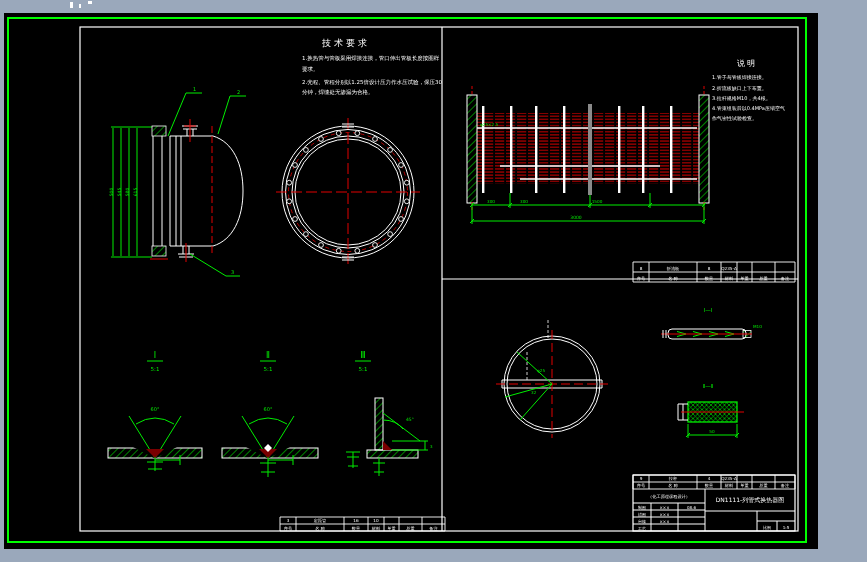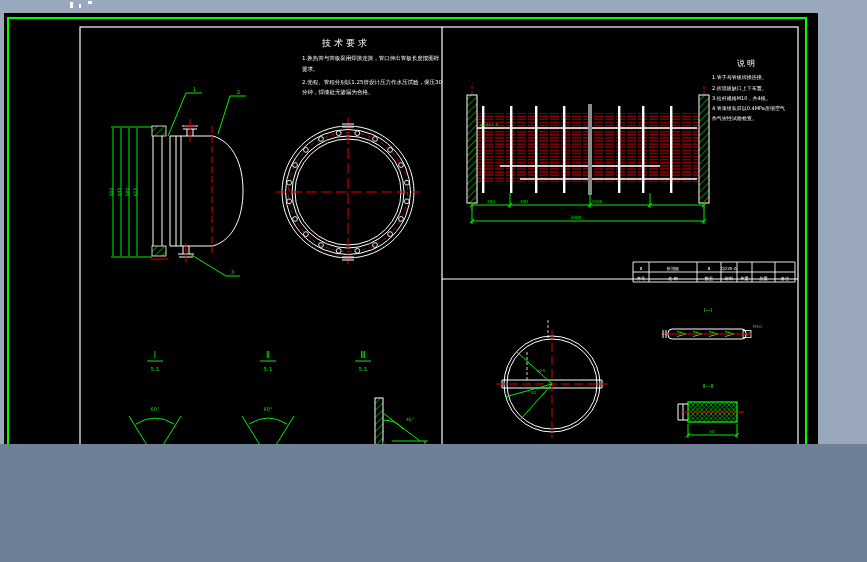--- a/index.html
+++ b/index.html
@@ -1,16 +1,16 @@
 <!DOCTYPE html>
 <html><head>
 <meta charset="utf-8">
 <style>
   html,body{margin:0;padding:0;background:#6f7f95;}
-  .stage{position:relative;width:867px;height:444px;background:#9aa8bb;overflow:hidden;}
+  .stage{position:relative;width:867px;height:562px;background:#9aa8bb;overflow:hidden;}
   svg{display:block;}
   text{font-family:"DejaVu Sans",sans-serif;}
   .tw{fill:#ffffff;}
   .tg{fill:#00ee00;}
   .thin{stroke:#ffffff;stroke-width:1;fill:none;}
   .grn{stroke:#00ee00;stroke-width:1;fill:none;}
   .red{stroke:#e00000;stroke-width:1;fill:none;}
 </style>
 </head>
 <body>

